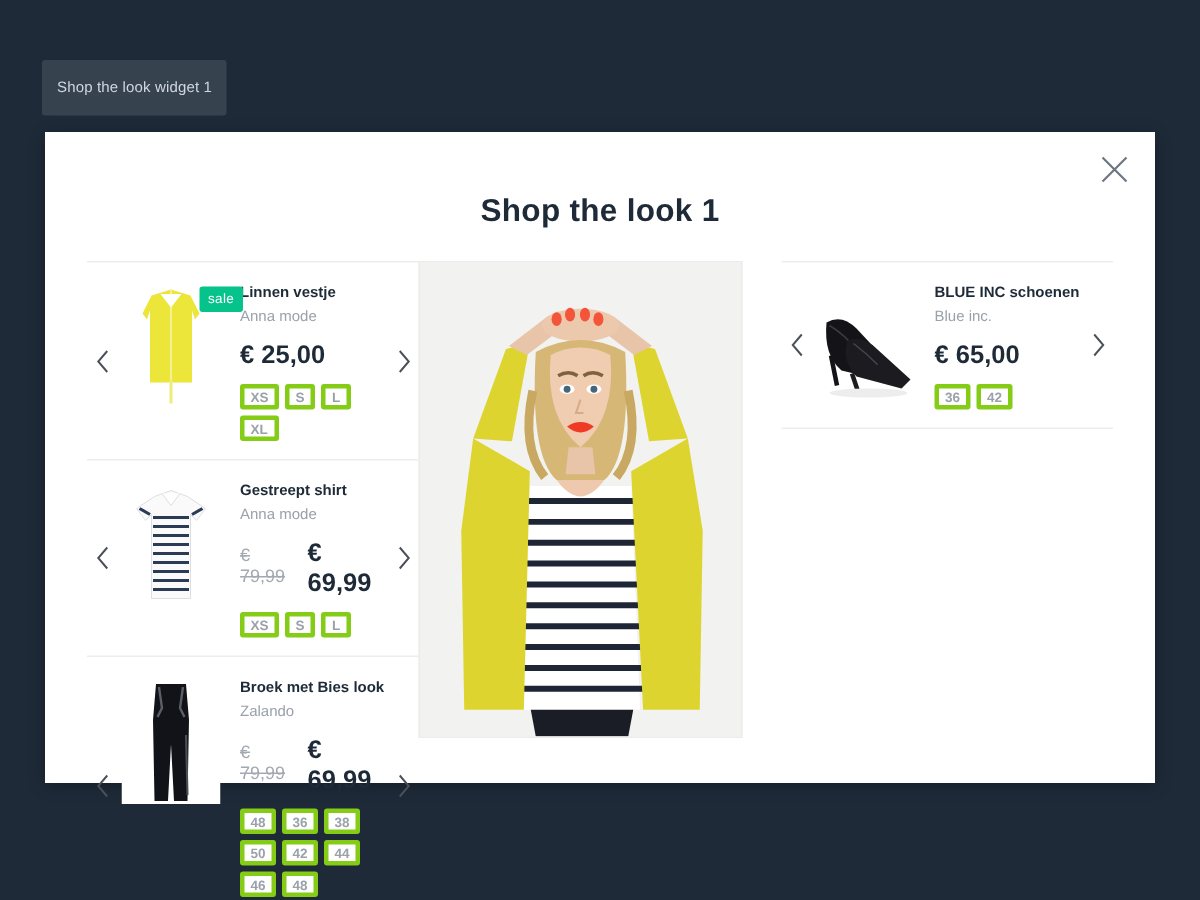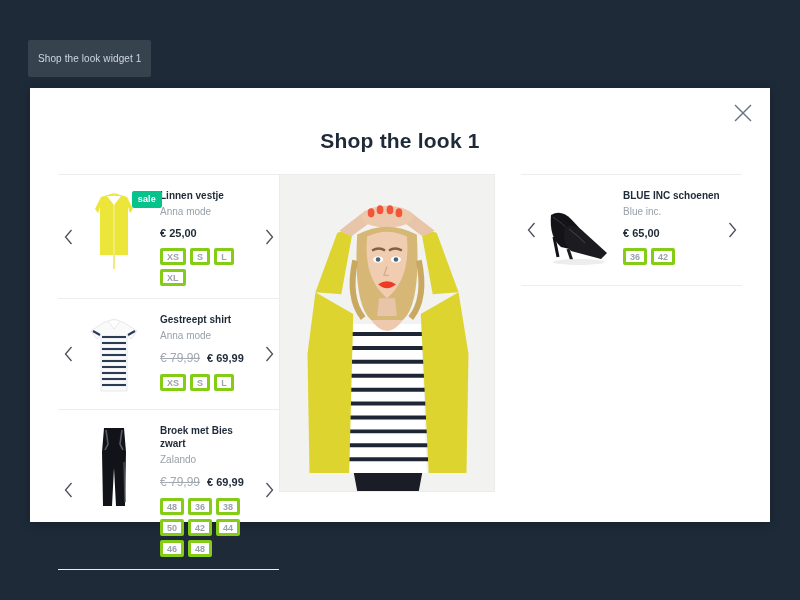--- a/index.html
+++ b/index.html
@@ -88,21 +88,21 @@
     flex: 0 0 20px;
     align-self: center;
     display: flex; align-items: center; justify-content: center;
     cursor: pointer;
     color: #4a4f58;
   }
   .card-thumb {
     flex: 0 0 72px;
     width: 72px; height: 86px;
     position: relative;
-    display: flex; align-items: center; justify-content: center; font-weight: bold;
+    display: flex; align-items: center; justify-content: center;
   }
   .card-thumb svg { display:block; }
 
   .sale-badge {
     position: absolute;
     right: -12px; top: 4px;
     background: #06c38c;
     color: #ffffff;
     font-size: 9px;
     line-height: 1;
@@ -135,21 +135,21 @@
     display: flex;
     align-items: baseline;
     gap: 7px;
   }
   .p-old {
     font-size: 12px;
     color: #a3a9b1;
     text-decoration: line-through;
   }
   .p-price {
-    font-size: 11px;
+    font-size: 17px;
     font-weight: bold;
     color: #1e2a38;
   }
   .sizes {
     margin-top: 9px;
     display: flex;
     flex-wrap: wrap;
     gap: 4px;
     max-width: 152px;
   }
@@ -280,21 +280,21 @@
         <div class="card-thumb">
           <svg width="66" height="86" viewBox="0 0 66 86">
             <rect width="66" height="86" fill="#ffffff"></rect>
             <path d="M23 6 L43 6 L45 30 L44 84 L35 84 L33 46 L31 84 L22 84 L21 30 Z" fill="#111318"></path>
             <path d="M25 8 L27 22 L24 28" fill="none" stroke="#5a5e66" stroke-width="1.6"></path>
             <path d="M41 8 L39 22 L42 28" fill="none" stroke="#5a5e66" stroke-width="1.6"></path>
             <path d="M43 40 L44 80" fill="none" stroke="#4a4e56" stroke-width="1.4"></path>
           </svg>
         </div>
         <div class="card-info">
-          <div class="p-name">Broek met Bies zwart</div>
+          <div class="p-name">Broek met Bies look</div>
           <div class="p-brand">Zalando</div>
           <div class="p-price-row">
             <span class="p-old">€ 79,99</span>
             <span class="p-price">€ 69,99</span>
           </div>
           <div class="sizes">
             <span class="size-chip">48</span>
             <span class="size-chip">36</span>
             <span class="size-chip">38</span>
             <span class="size-chip">50</span>

